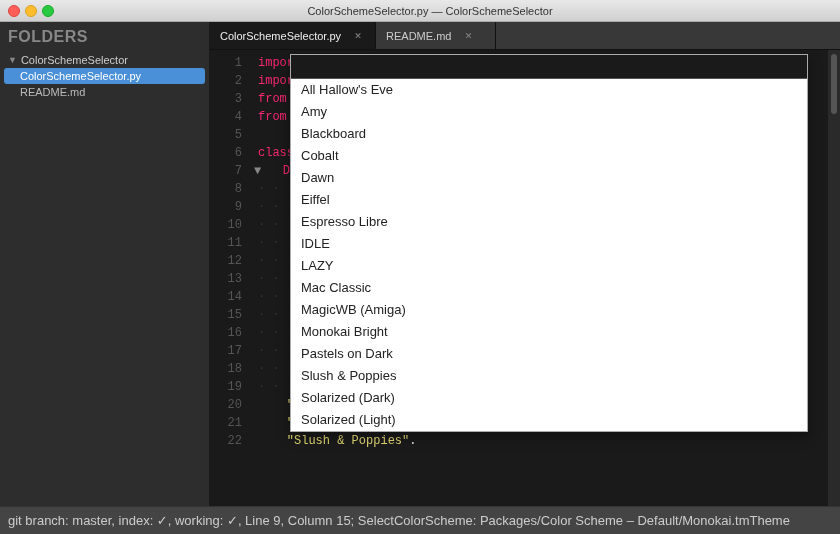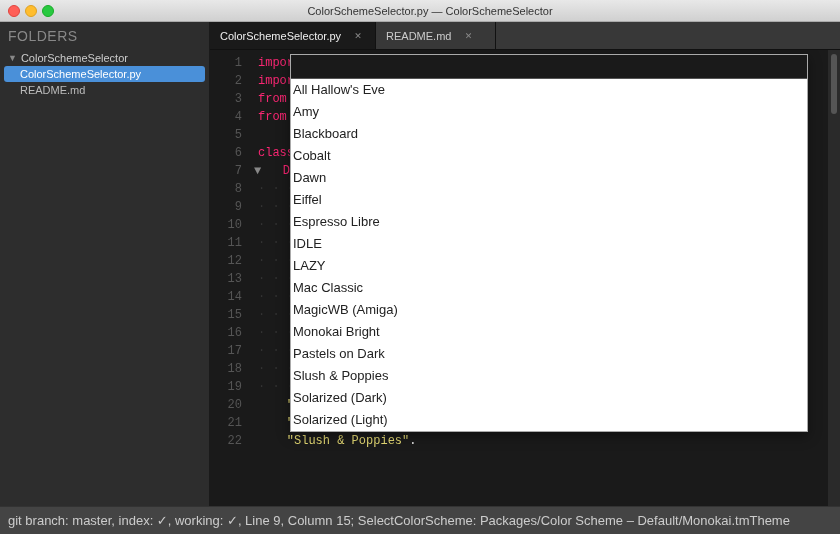--- a/index.html
+++ b/index.html
@@ -59,23 +59,23 @@
     .sidebar {
       width: 210px;
       background: #2d2d2d;
       flex-shrink: 0;
       display: flex;
       flex-direction: column;
       border-right: 1px solid #1a1a1a;
     }
     .sidebar-header {
       padding: 6px 8px;
-      font-size: 14px;
+      font-size: 16px;
       color: #888;
-      font-weight: 400;
+      font-weight: 700;
       letter-spacing: 0.5px;
       text-transform: uppercase;
     }
     .folder-label {
       display: flex;
       align-items: center;
       gap: 4px;
       padding: 2px 8px;
       color: #ccc;
       font-size: 11px;
@@ -246,21 +246,21 @@
     }
     .dropdown-list::-webkit-scrollbar-track {
       background: #e8e8e8;
     }
     .dropdown-list::-webkit-scrollbar-thumb {
       background: #aaa;
       border-radius: 4px;
     }
 
     .dropdown-item {
-      padding: 3px 2px;
+      padding: 3px 10px;
       font-size: 13px;
       color: #222;
       cursor: pointer;
       height: 22px;
       display: flex;
       align-items: center;
       font-family: -apple-system, Arial, sans-serif;
     }
     .dropdown-item.selected {
       background: #555;

